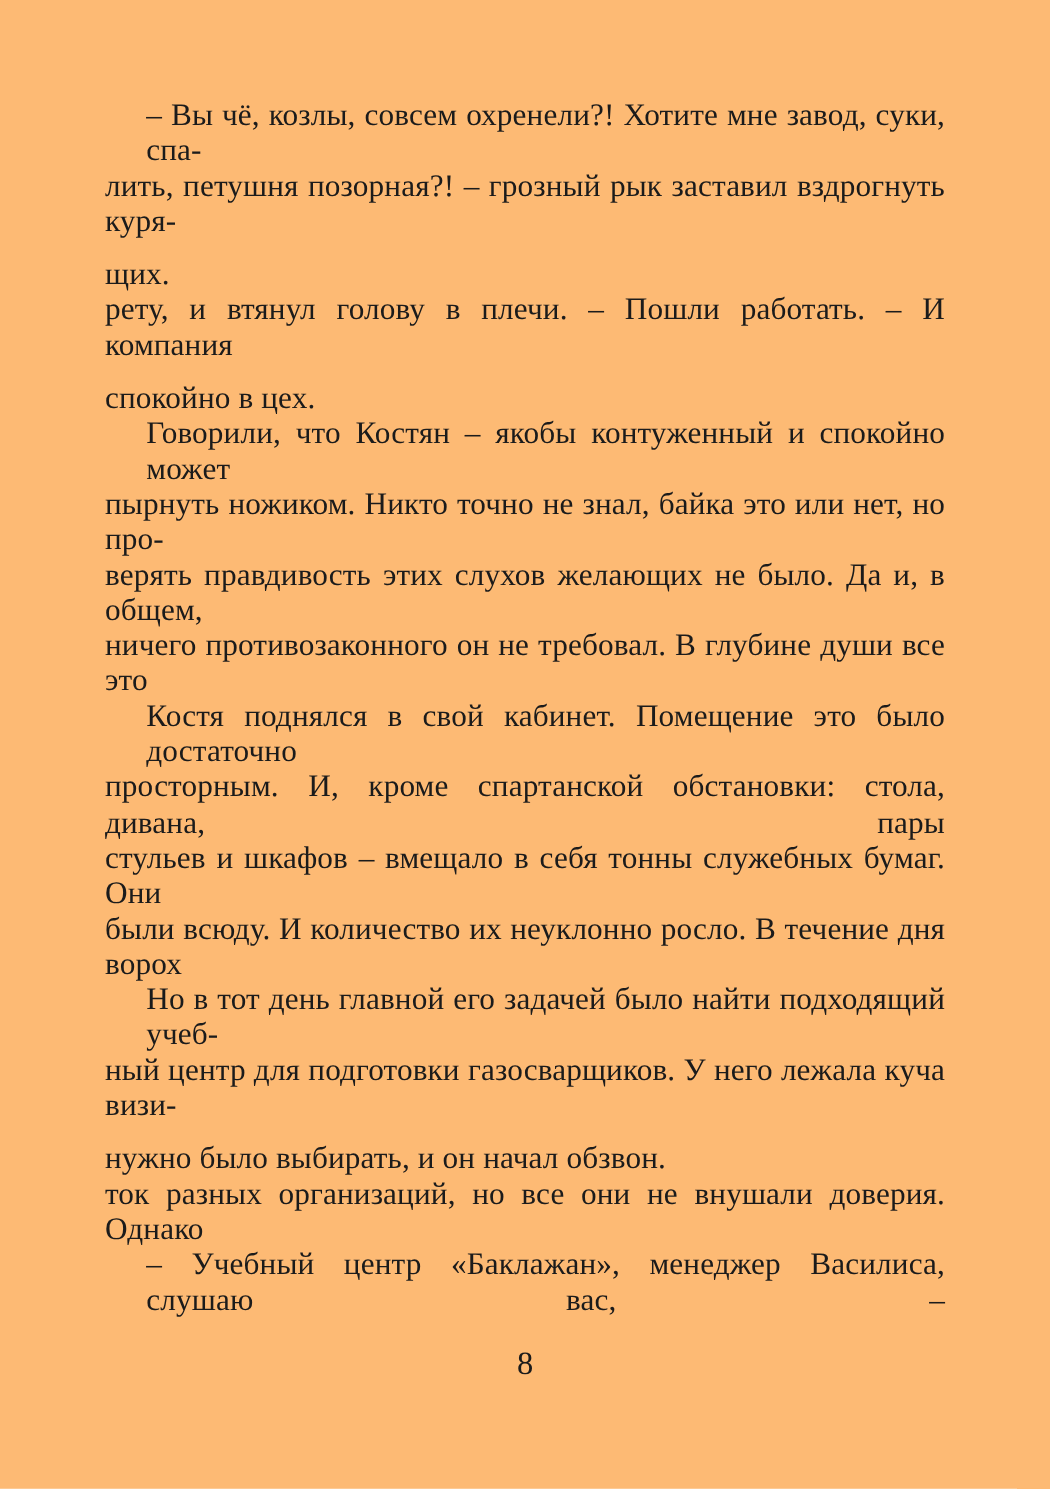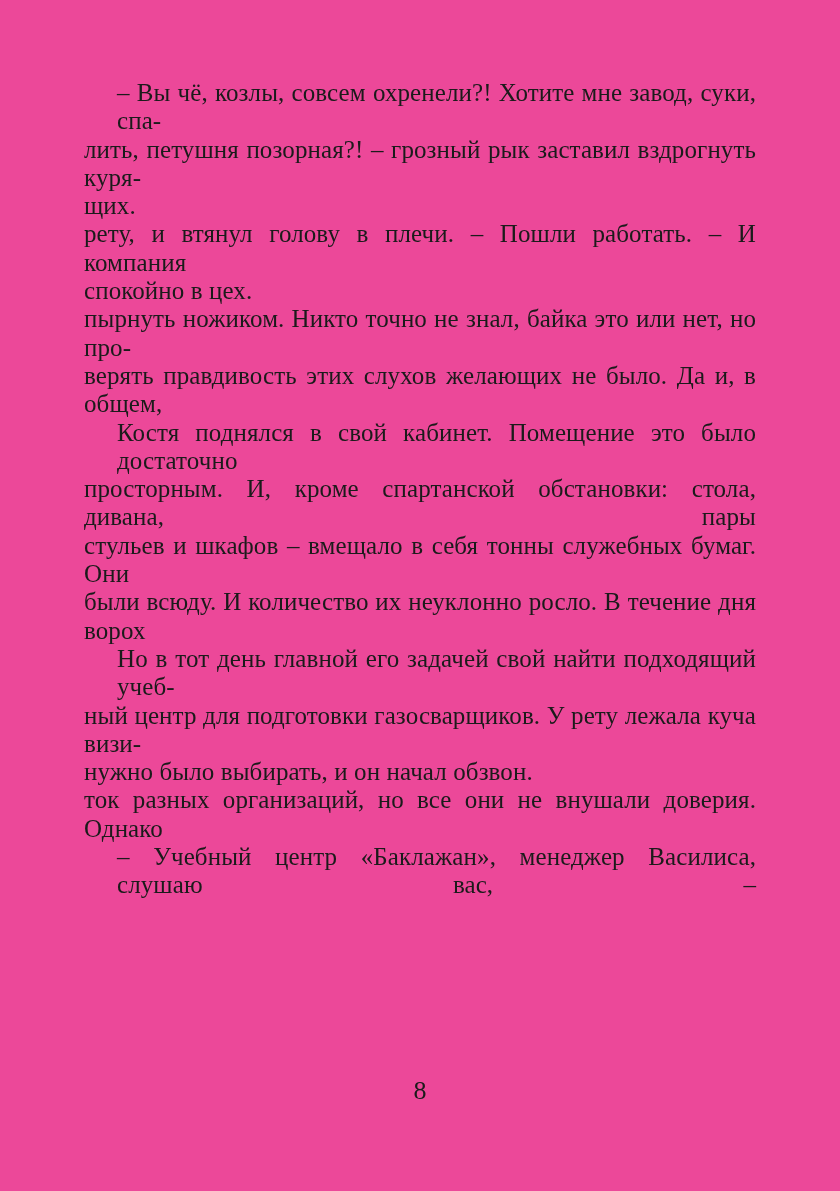--- a/index.html
+++ b/index.html
@@ -11,21 +11,21 @@
     width: 840px;
     height: 1191px;
     position: relative;
     overflow: hidden;
     font-family: "Liberation Serif", "DejaVu Serif", serif;
     color: #1b1b1b;
   }
   .page {
     position: absolute;
     inset: 0;
-    background: #ec4899;
+    background: #fdba74;
   }
   .text-block {
     position: absolute;
     left: 84px;
     top: 79px;
     width: 672px;
     font-size: 25px;
     line-height: 28.3px;
     letter-spacing: 0.1px;
   }
@@ -33,20 +33,21 @@
   .line {
     text-align: justify;
     text-align-last: justify;
     text-justify: inter-word;
     white-space: normal;
     min-height: 28.3px;
   }
   .line.para-end {
     text-align: left;
     text-align-last: left;
+    margin-top: 14px;
   }
   .line.indent {
     padding-left: 33px;
   }
   .folio {
     position: absolute;
     left: 0;
     top: 1077px;
     width: 840px;
     text-align: center;
@@ -63,32 +64,34 @@
       <div class="para">
         <div class="line indent">– Вы чё, козлы, совсем охренели?! Хотите мне завод, суки, спа-</div>
         <div class="line">лить, петушня позорная?! – грозный рык заставил вздрогнуть куря-</div>
         <div class="line para-end">щих.</div>
       </div>
       <div class="para">
         <div class="line">рету, и втянул голову в плечи. – Пошли работать. – И компания</div>
         <div class="line para-end">спокойно в цех.</div>
       </div>
       <div class="para">
+        <div class="line indent">Говорили, что Костян – якобы контуженный и спокойно может</div>
         <div class="line">пырнуть ножиком. Никто точно не знал, байка это или нет, но про-</div>
         <div class="line">верять правдивость этих слухов желающих не было. Да и, в общем,</div>
+        <div class="line">ничего противозаконного он не требовал. В глубине души все это</div>
       </div>
       <div class="para">
         <div class="line indent">Костя поднялся в свой кабинет. Помещение это было достаточно</div>
         <div class="line">просторным. И, кроме спартанской обстановки: стола, дивана, пары</div>
         <div class="line">стульев и шкафов – вмещало в себя тонны служебных бумаг. Они</div>
         <div class="line">были всюду. И количество их неуклонно росло. В течение дня ворох</div>
       </div>
       <div class="para">
-        <div class="line indent">Но в тот день главной его задачей свой найти подходящий учеб-</div>
-        <div class="line">ный центр для подготовки газосварщиков. У рету лежала куча визи-</div>
+        <div class="line indent">Но в тот день главной его задачей было найти подходящий учеб-</div>
+        <div class="line">ный центр для подготовки газосварщиков. У него лежала куча визи-</div>
         <div class="line para-end">нужно было выбирать, и он начал обзвон.</div>
         <div class="line">ток разных организаций, но все они не внушали доверия. Однако</div>
       </div>
       <div class="para">
         <div class="line indent">– Учебный центр «Баклажан», менеджер Василиса, слушаю вас, –</div>
       </div>
     </div>
   <div class="folio">8</div>
 </div>
 

